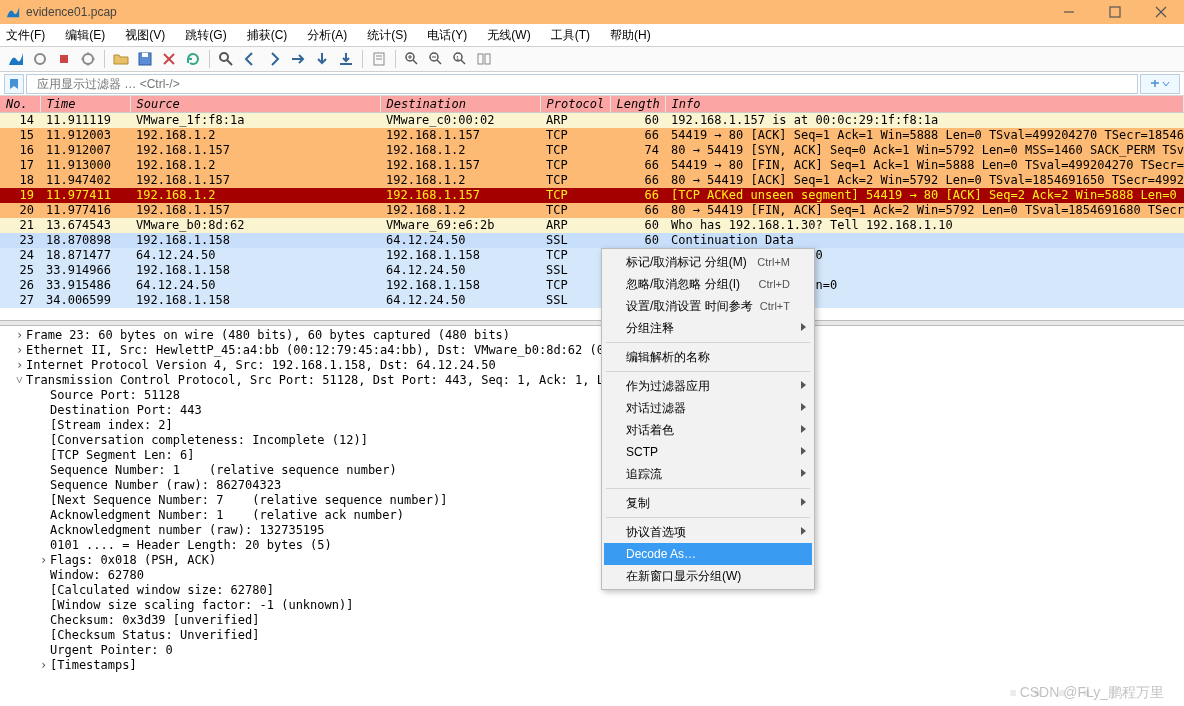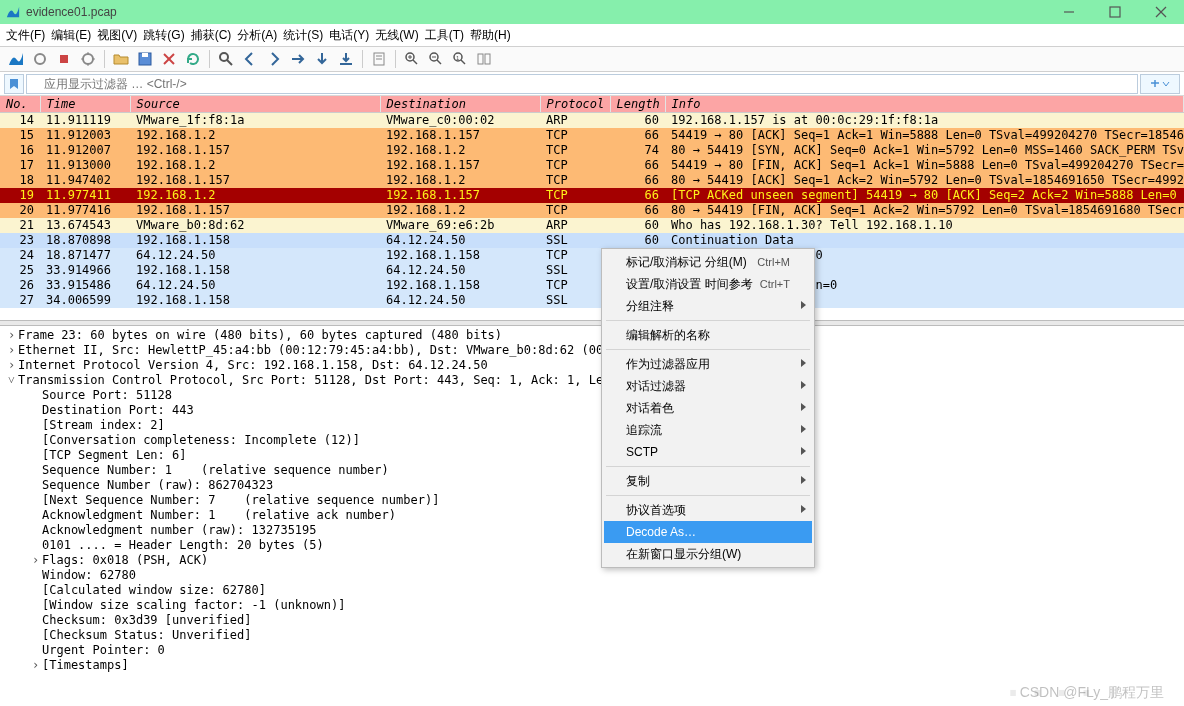--- a/index.html
+++ b/index.html
@@ -11,21 +11,21 @@
     color: #000;
     width: 1184px;
     height: 706px;
     overflow: hidden;
     position: relative;
   }
 
   
   .titlebar {
     height: 24px;
-    background: #86efac;
+    background: #fdba74;
     display: flex;
     align-items: center;
     padding: 0 0 0 6px;
     color: #444;
   }
   .titlebar .app-icon {
     width: 14px; height: 14px;
     margin-right: 6px;
   }
   .titlebar .fin {
@@ -41,21 +41,21 @@
     display: flex; align-items: center; justify-content: center;
     color:#555;
   }
   .winbtn svg { stroke:#555; stroke-width:1.2; fill:none; }
 
   
   .menubar {
     height: 22px;
     padding: 0 6px;
     display: flex;
-    gap: 6px;
+    gap: 20px;
     align-items: center;
     color: #000;
   }
   .menubar span { white-space: nowrap; }
 
   
   .toolbar {
     height: 26px;
     border-top: 1px solid #d0d0d0;
     border-bottom: 1px solid #d0d0d0;
@@ -83,21 +83,21 @@
   .filter-icon {
     width:20px;height:20px;display:flex;align-items:center;justify-content:center;
     border:1px solid #bcd;
     background:#eef8ff;
     margin-right:2px;
   }
   .filter-input {
     flex:1;
     height:20px;
     border:1px solid #bcd;
-    padding:0 17px;
+    padding:0 10px;
     font-size:12px;
     color:#777;
     background:#fff;
     outline:none;
   }
   .filter-end {
     width:40px;height:20px;border:1px solid #bcd;background:#eef8ff;
     display:flex;align-items:center;justify-content:center;gap:2px;margin-left:2px;
   }
 
@@ -152,21 +152,21 @@
     height: 6px;
     background: #e9e9e9;
     border-top:1px solid #bcbcbc;
     border-bottom:1px solid #bcbcbc;
   }
   
   .details-pane {
     flex:1;
     font-family: Consolas, "Lucida Console", monospace;
     font-size: 12px;
-    padding: 2px 8px;
+    padding: 2px 16px;
     overflow:hidden;
     line-height: 15px;
     white-space: pre;
   }
   .tree-arrow { display:inline-block;width:10px;color:#555;}
   .detline { height:15px; }
   .ind1 { padding-left: 24px;}
   .lvl0 { padding-left: 0;}
 
   
@@ -533,20 +533,24 @@
 <div class="divider"></div>
 
 <div class="details-pane" id="details-body"><div class="detline lvl0"><span class="tree-arrow">›</span><span>Frame 23: 60 bytes on wire (480 bits), 60 bytes captured (480 bits)</span></div><div class="detline lvl0"><span class="tree-arrow">›</span><span>Ethernet II, Src: HewlettP_45:a4:bb (00:12:79:45:a4:bb), Dst: VMware_b0:8d:62 (00:0c:29:b0:8d:</span></div><div class="detline lvl0"><span class="tree-arrow">›</span><span>Internet Protocol Version 4, Src: 192.168.1.158, Dst: 64.12.24.50</span></div><div class="detline lvl0"><span class="tree-arrow">˅</span><span>Transmission Control Protocol, Src Port: 51128, Dst Port: 443, Seq: 1, Ack: 1, Len: 6</span></div><div class="detline ind1"><span class="tree-arrow"> </span><span>Source Port: 51128</span></div><div class="detline ind1"><span class="tree-arrow"> </span><span>Destination Port: 443</span></div><div class="detline ind1"><span class="tree-arrow"> </span><span>[Stream index: 2]</span></div><div class="detline ind1"><span class="tree-arrow"> </span><span>[Conversation completeness: Incomplete (12)]</span></div><div class="detline ind1"><span class="tree-arrow"> </span><span>[TCP Segment Len: 6]</span></div><div class="detline ind1"><span class="tree-arrow"> </span><span>Sequence Number: 1    (relative sequence number)</span></div><div class="detline ind1"><span class="tree-arrow"> </span><span>Sequence Number (raw): 862704323</span></div><div class="detline ind1"><span class="tree-arrow"> </span><span>[Next Sequence Number: 7    (relative sequence number)]</span></div><div class="detline ind1"><span class="tree-arrow"> </span><span>Acknowledgment Number: 1    (relative ack number)</span></div><div class="detline ind1"><span class="tree-arrow"> </span><span>Acknowledgment number (raw): 132735195</span></div><div class="detline ind1"><span class="tree-arrow"> </span><span>0101 .... = Header Length: 20 bytes (5)</span></div><div class="detline ind1"><span class="tree-arrow">›</span><span>Flags: 0x018 (PSH, ACK)</span></div><div class="detline ind1"><span class="tree-arrow"> </span><span>Window: 62780</span></div><div class="detline ind1"><span class="tree-arrow"> </span><span>[Calculated window size: 62780]</span></div><div class="detline ind1"><span class="tree-arrow"> </span><span>[Window size scaling factor: -1 (unknown)]</span></div><div class="detline ind1"><span class="tree-arrow"> </span><span>Checksum: 0x3d39 [unverified]</span></div><div class="detline ind1"><span class="tree-arrow"> </span><span>[Checksum Status: Unverified]</span></div><div class="detline ind1"><span class="tree-arrow"> </span><span>Urgent Pointer: 0</span></div><div class="detline ind1"><span class="tree-arrow">›</span><span>[Timestamps]</span></div></div>
 
 <div class="context-menu" id="context-menu">
     <div class="cm-item">
       <span>标记/取消标记 分组(M)</span>
       <span class="shortcut">Ctrl+M</span>
     </div>
     <div class="cm-item">
+      <span>忽略/取消忽略 分组(I)</span>
+      <span class="shortcut">Ctrl+D</span>
+    </div>
+    <div class="cm-item">
       <span>设置/取消设置 时间参考</span>
       <span class="shortcut">Ctrl+T</span>
     </div>
     <div class="cm-item">
       <span>分组注释</span>
       <span class="sub-arrow"></span>
     </div>
     <div class="cm-sep"></div>
     <div class="cm-item">
       <span>编辑解析的名称</span>
@@ -558,25 +562,25 @@
     </div>
     <div class="cm-item">
       <span>对话过滤器</span>
       <span class="sub-arrow"></span>
     </div>
     <div class="cm-item">
       <span>对话着色</span>
       <span class="sub-arrow"></span>
     </div>
     <div class="cm-item">
+      <span>SCTP</span>
+      <span class="sub-arrow"></span>
+    </div>
+    <div class="cm-item">
       <span>追踪流</span>
-      <span class="sub-arrow"></span>
-    </div>
-    <div class="cm-item">
-      <span>SCTP</span>
       <span class="sub-arrow"></span>
     </div>
     <div class="cm-sep"></div>
     <div class="cm-item">
       <span>复制</span>
       <span class="sub-arrow"></span>
     </div>
     <div class="cm-sep"></div>
     <div class="cm-item">
       <span>协议首选项</span>

